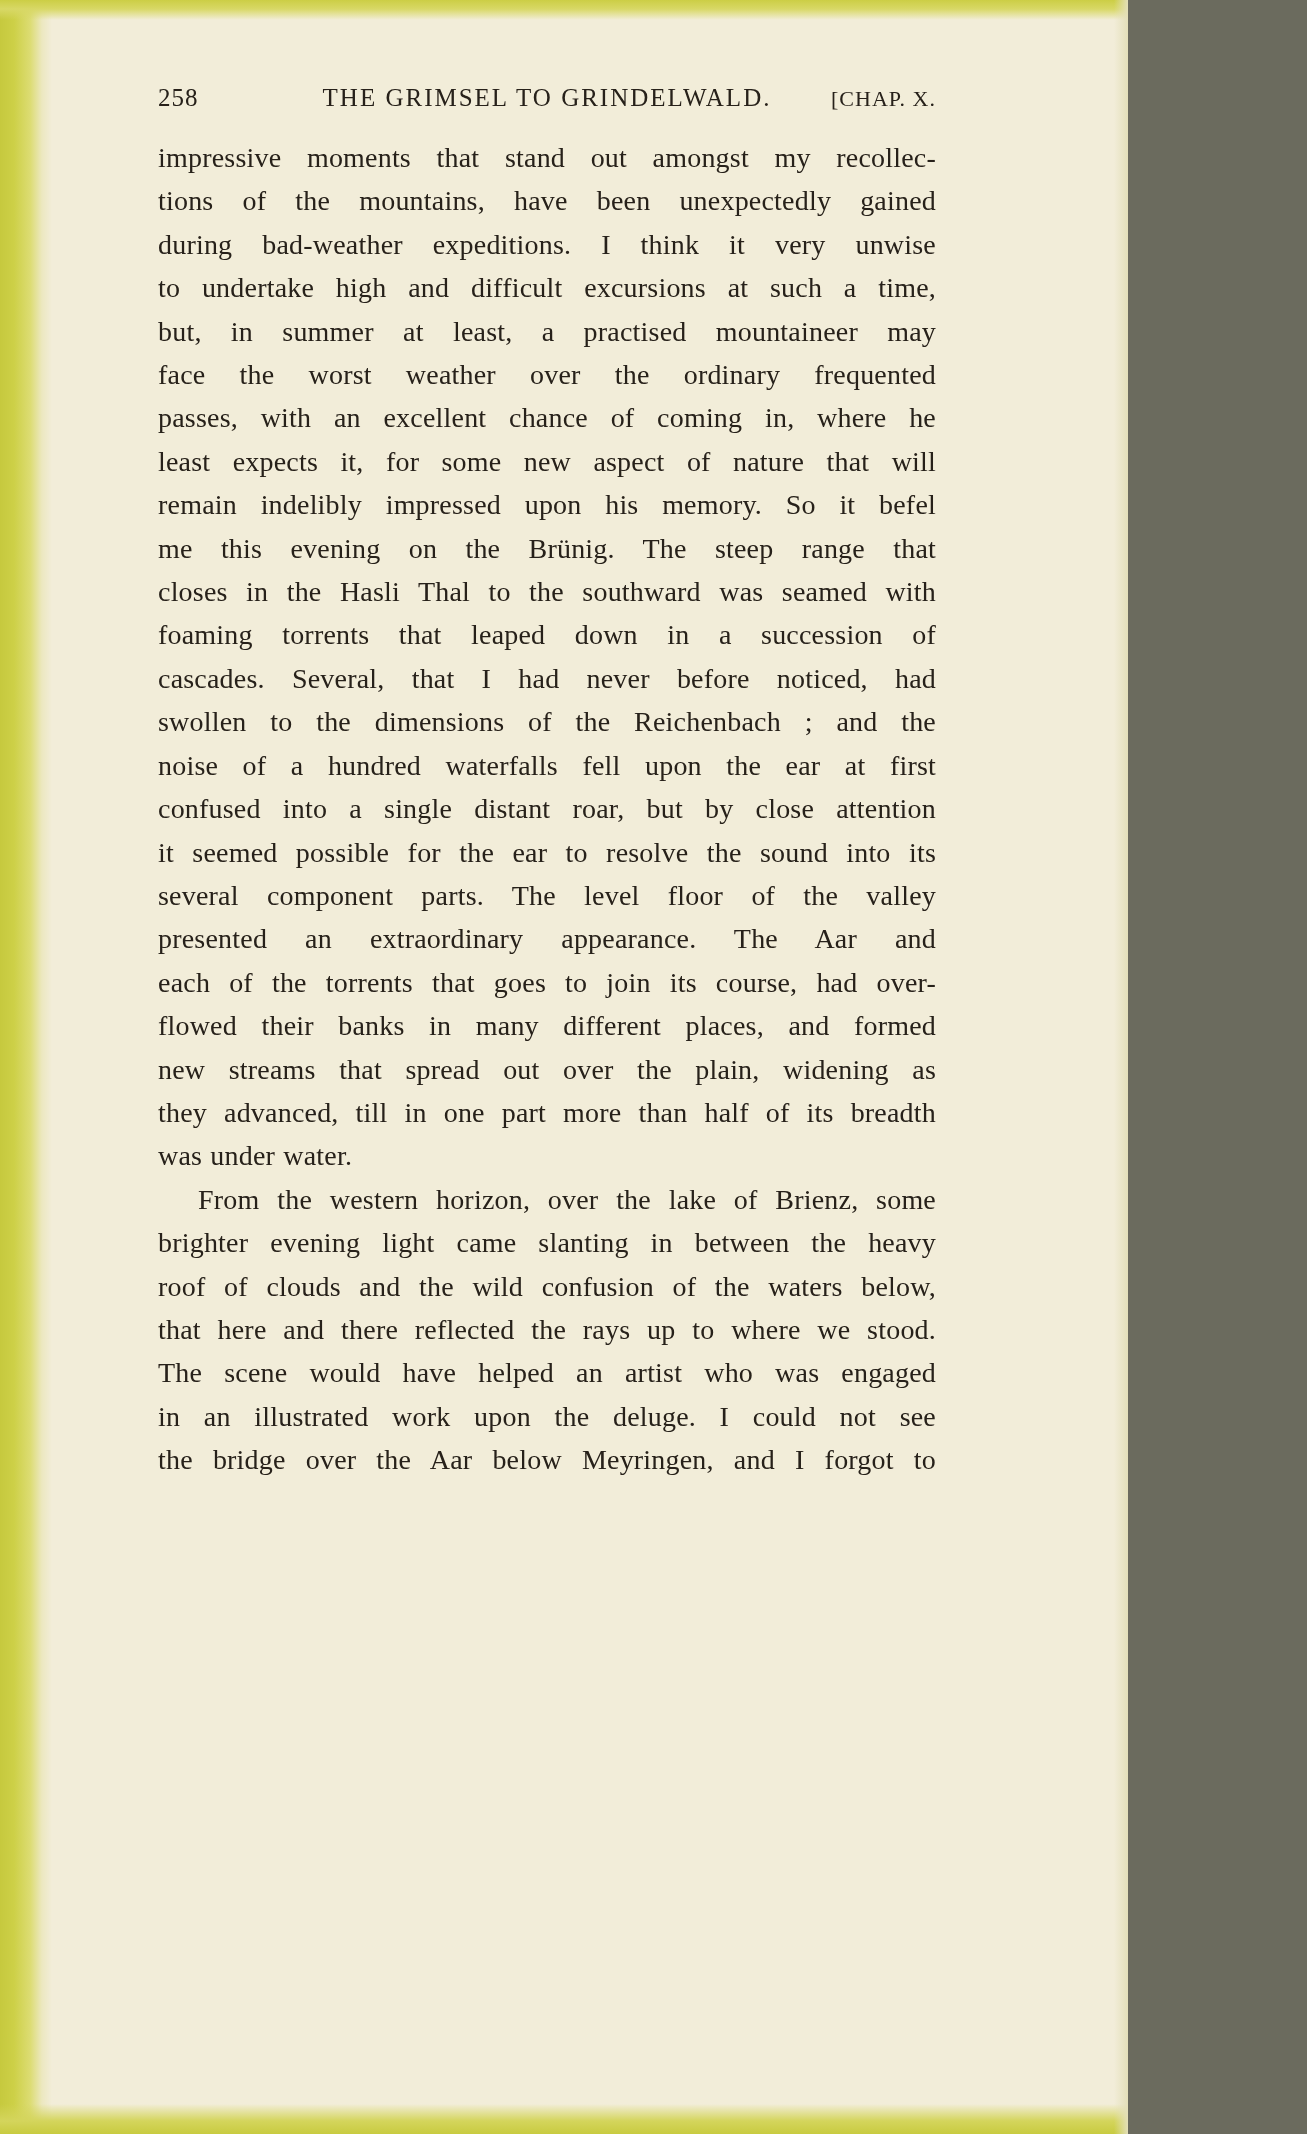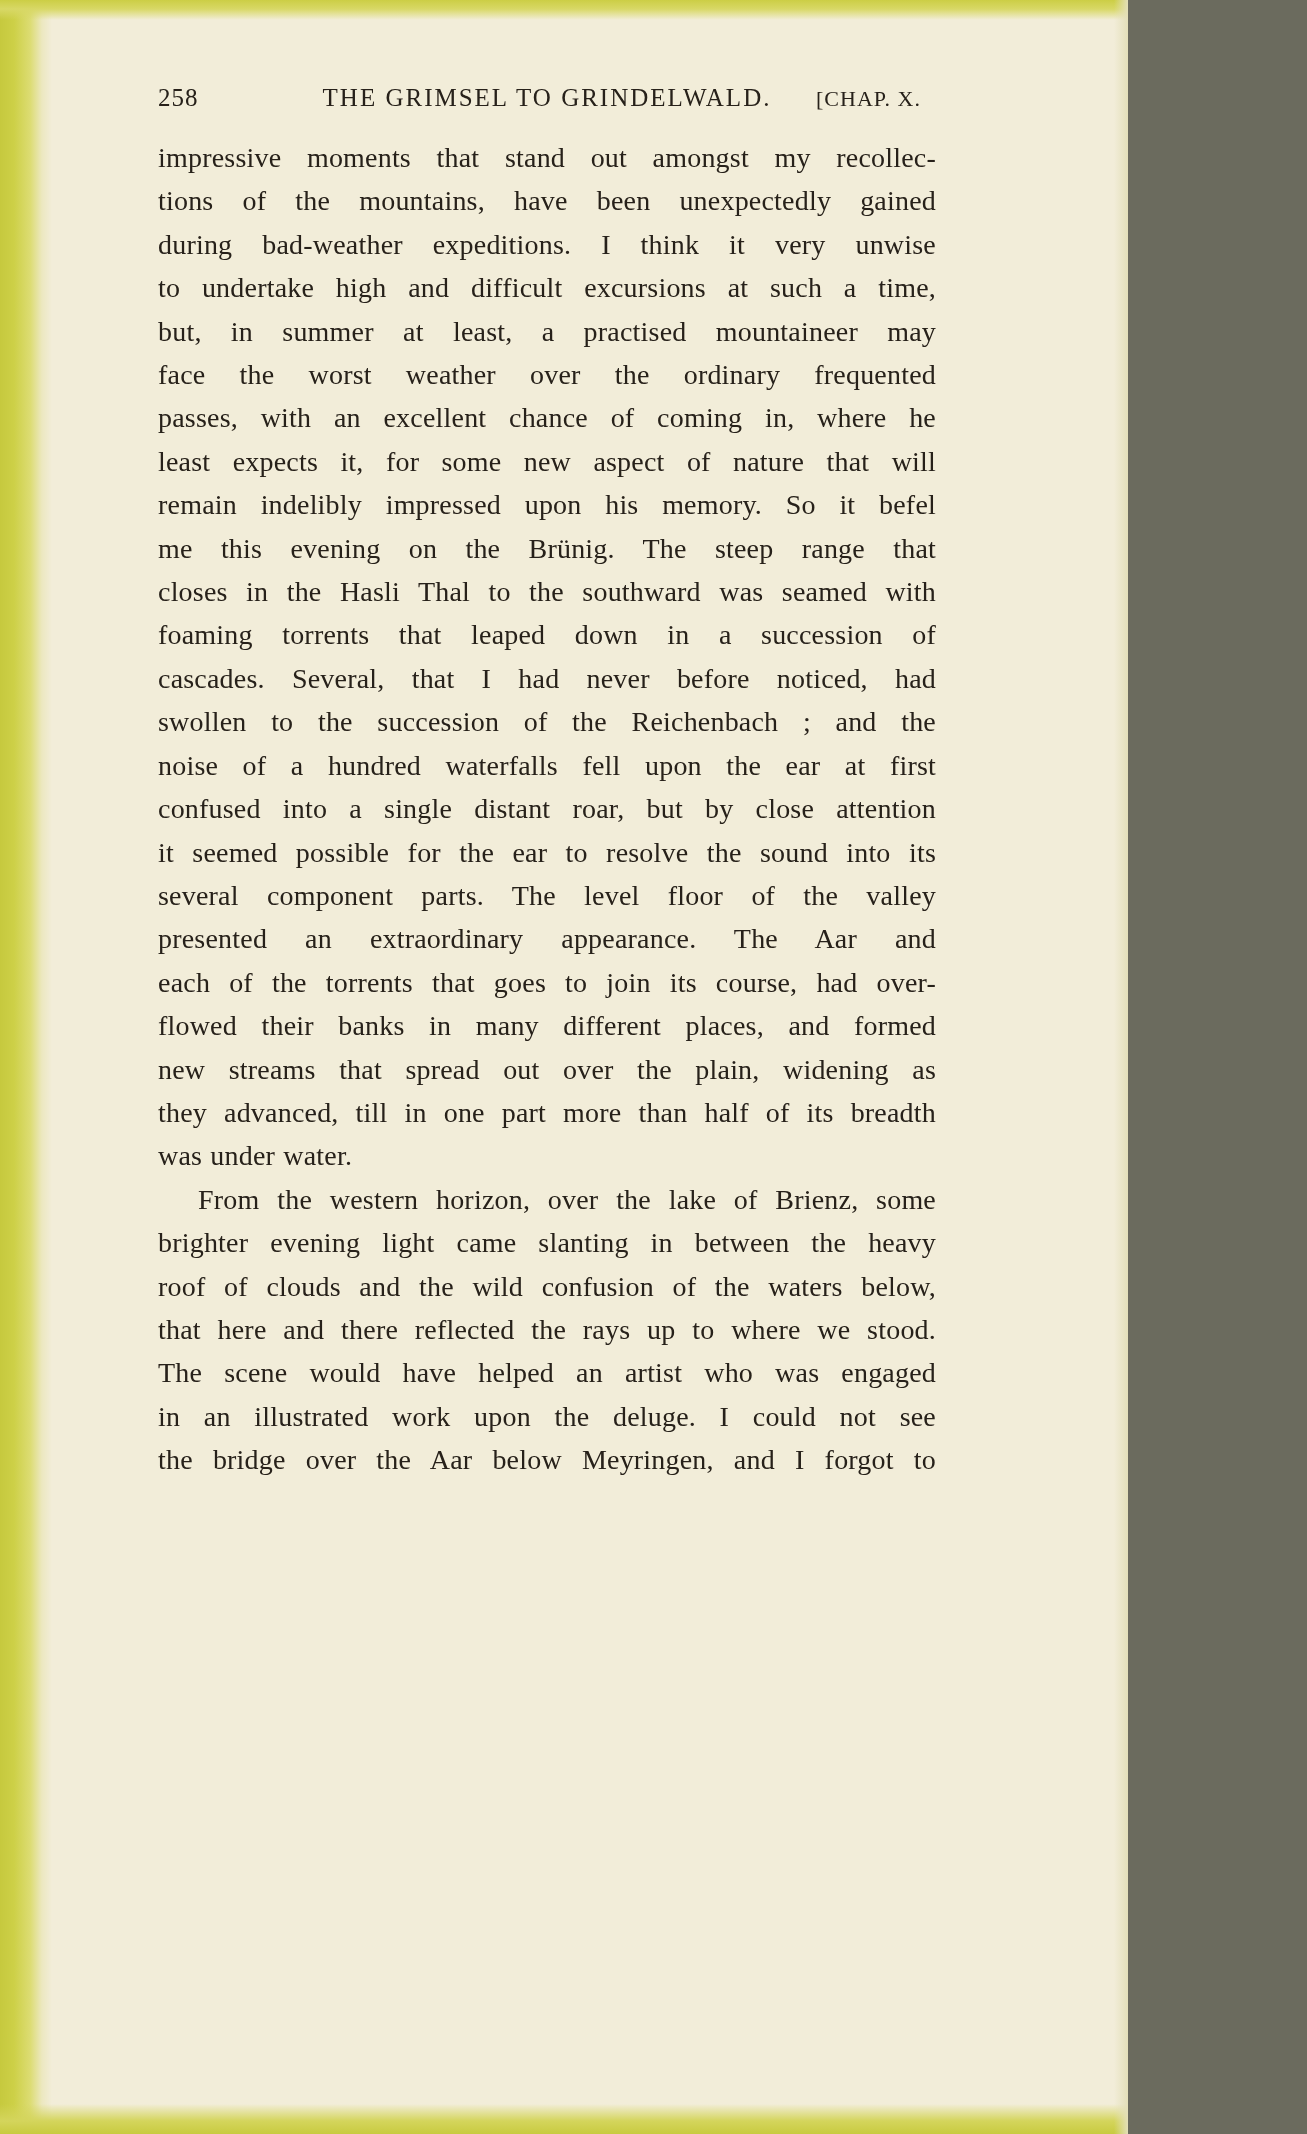--- a/index.html
+++ b/index.html
@@ -59,20 +59,21 @@
     letter-spacing: 1px;
   }
   .running-title {
     flex: 1;
     text-align: center;
     letter-spacing: 2px;
     font-weight: 500;
   }
   .chapter {
     width: 120px;
+    text-align: right;
     font-size: 22px;
     letter-spacing: 1px;
   }
 
   .body-text {
     font-size: 28px;
     line-height: 43.4px;
     letter-spacing: 0.2px;
   }
   .line {
@@ -110,21 +111,21 @@
           <div class="line">to undertake high and difficult excursions at such a time,</div>
           <div class="line">but, in summer at least, a practised mountaineer may</div>
           <div class="line">face the worst weather over the ordinary frequented</div>
           <div class="line">passes, with an excellent chance of coming in, where he</div>
           <div class="line">least expects it, for some new aspect of nature that will</div>
           <div class="line">remain indelibly impressed upon his memory.  So it befel</div>
           <div class="line">me this evening on the Brünig.  The steep range that</div>
           <div class="line">closes in the Hasli Thal to the southward was seamed with</div>
           <div class="line">foaming torrents that leaped down in a succession of</div>
           <div class="line">cascades.  Several, that I had never before noticed, had</div>
-          <div class="line">swollen to the succession of the Reichenbach ; and the</div>
+          <div class="line">swollen to the dimensions of the Reichenbach ; and the</div>
           <div class="line">noise of a hundred waterfalls fell upon the ear at first</div>
           <div class="line">confused into a single distant roar, but by close attention</div>
           <div class="line">it seemed possible for the ear to resolve the sound into its</div>
           <div class="line">several component parts.  The level floor of the valley</div>
           <div class="line">presented an extraordinary appearance.  The Aar and</div>
           <div class="line">each of the torrents that goes to join its course, had over-</div>
           <div class="line">flowed their banks in many different places, and formed</div>
           <div class="line">new streams that spread out over the plain, widening as</div>
           <div class="line">they advanced, till in one part more than half of its breadth</div>
           <div class="line last">was under water.</div>

